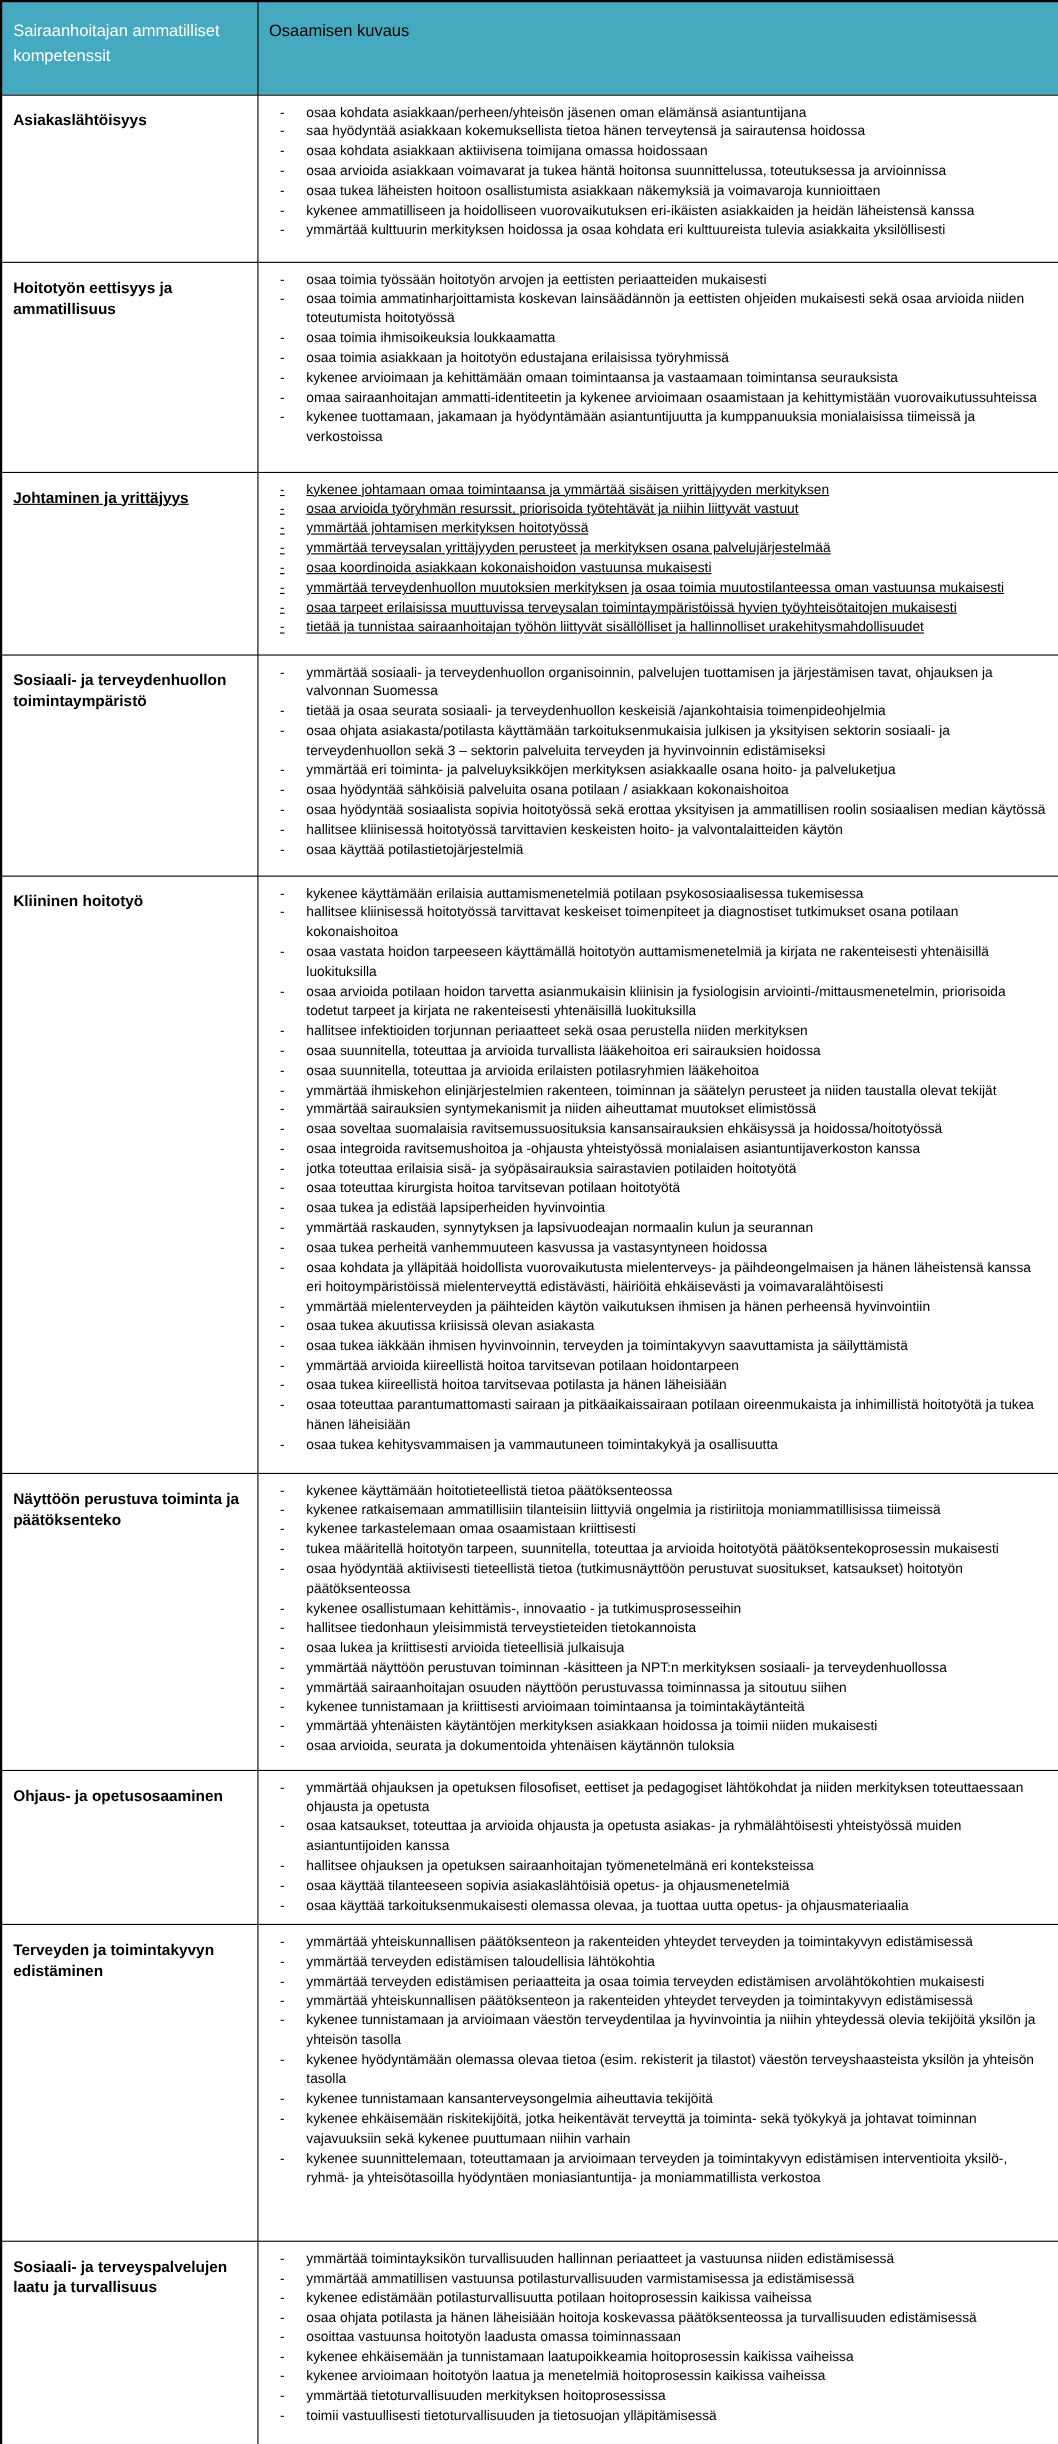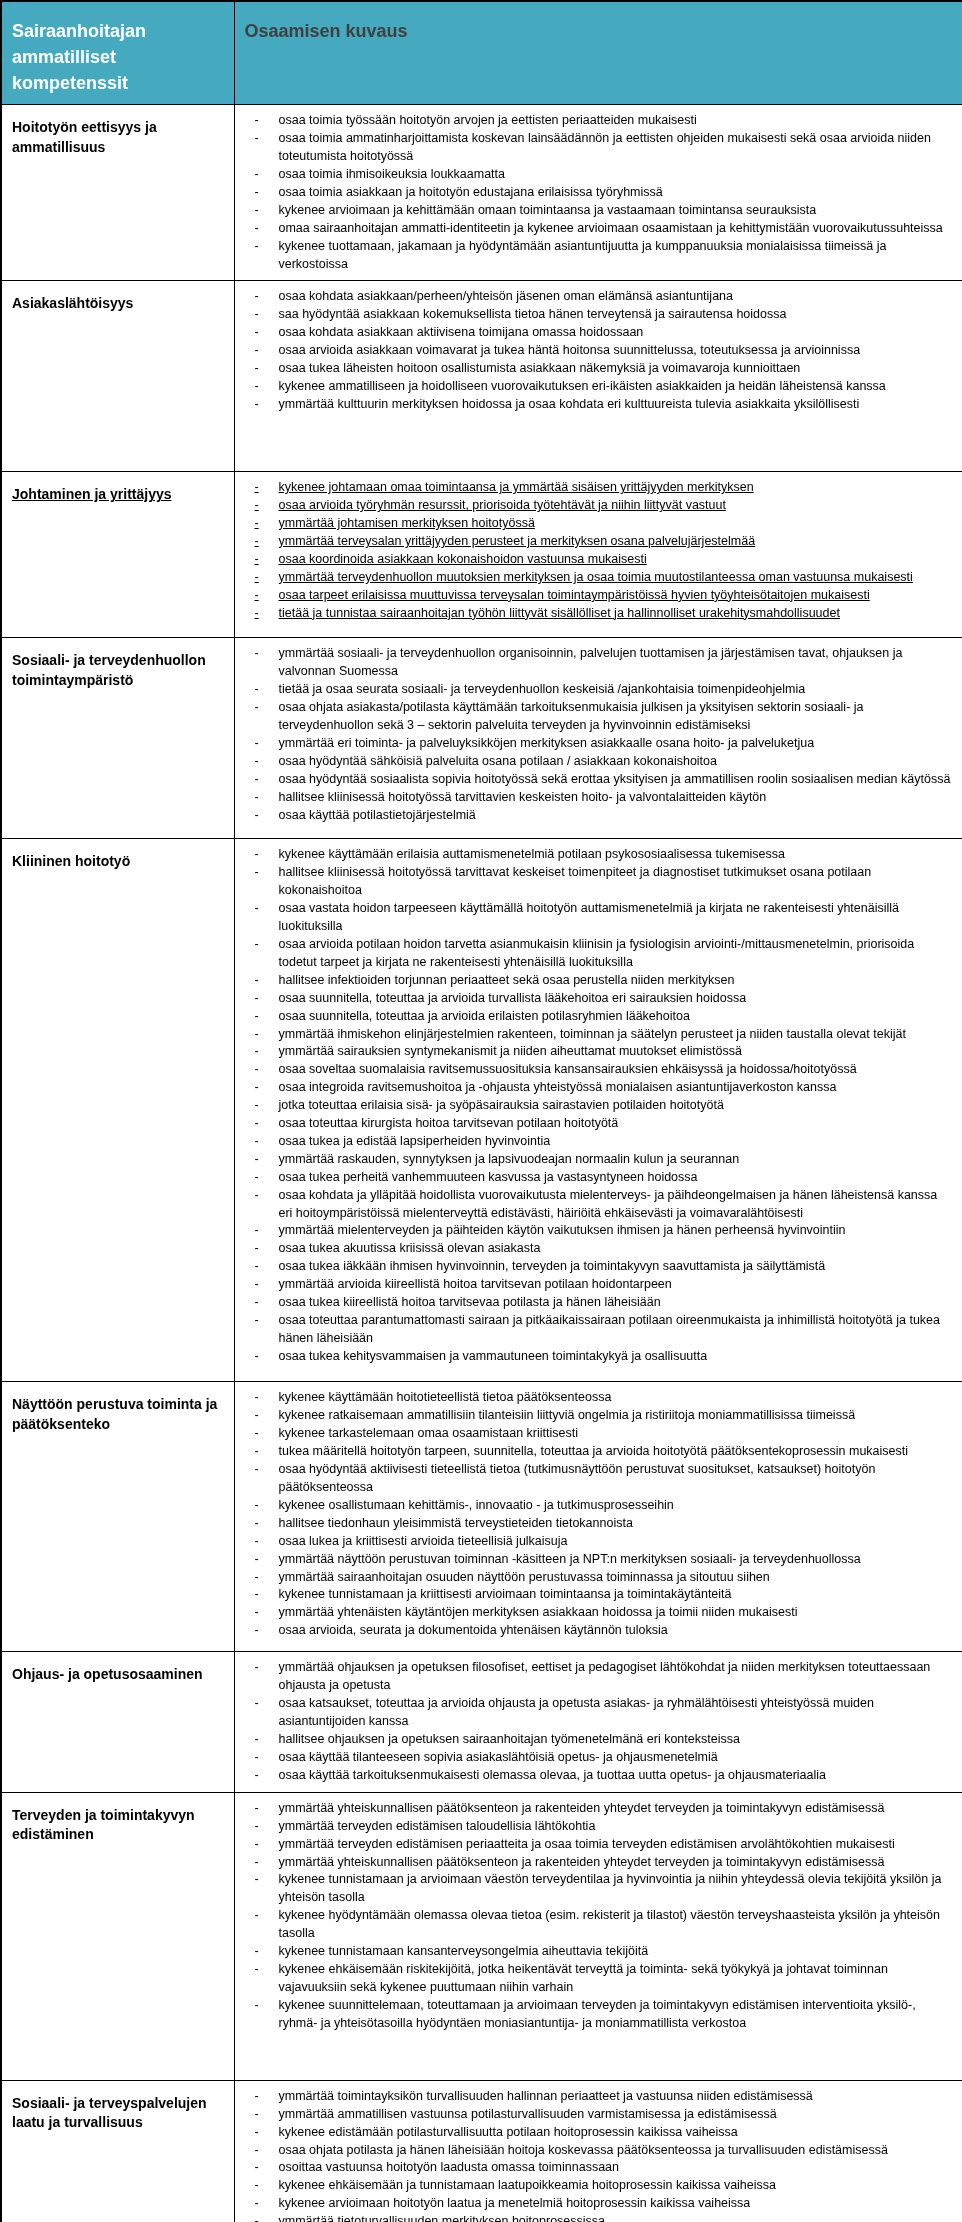--- a/index.html
+++ b/index.html
@@ -21,22 +21,22 @@
   col.c-label { width: 233px; }
   col.c-desc  { width: 729px; }
   th, td {
     border: 1px solid #000;
     vertical-align: top;
     box-sizing: border-box;
   }
   thead tr { height: 85px; }
   th.hdr-cell {
     text-align: left;
-    font-size: 18px;
-    font-weight: bold;
+    font-size: 15px;
+    font-weight: normal;
     line-height: 1.45;
     padding: 16px 10px 8px 10px;
   }
   td.label-cell {
     font-weight: bold;
     font-size: 14px;
     line-height: 1.4;
     padding: 13px 8px 8px 10px;
     color: #000;
   }
@@ -74,25 +74,58 @@
 
 <div id="page">
   <table class="comp-table">
     <colgroup>
       <col class="c-label">
       <col class="c-desc">
     </colgroup>
     <thead>
       <tr>
         <th class="hdr-cell" style="background: rgb(69, 169, 192); color: rgb(255, 255, 255);">Sairaanhoitajan ammatilliset kompetenssit</th>
-        <th class="hdr-cell" style="background: rgb(69, 169, 192); color: #404040;">Osaamisen kuvaus</th>
+        <th class="hdr-cell" style="background: rgb(69, 169, 192); color: #000000;">Osaamisen kuvaus</th>
       </tr>
     </thead>
     <tbody>
         <tr>
+          <td class="label-cell">Asiakaslähtöisyys</td>
+          <td class="desc-cell">
+            <div class="bullet">
+              <span class="dash">-</span>
+              <span class="btext">osaa kohdata asiakkaan/perheen/yhteisön jäsenen oman elämänsä asiantuntijana</span>
+            </div>
+            <div class="bullet">
+              <span class="dash">-</span>
+              <span class="btext">saa hyödyntää asiakkaan kokemuksellista tietoa hänen terveytensä ja sairautensa hoidossa</span>
+            </div>
+            <div class="bullet">
+              <span class="dash">-</span>
+              <span class="btext">osaa kohdata asiakkaan aktiivisena toimijana omassa hoidossaan</span>
+            </div>
+            <div class="bullet">
+              <span class="dash">-</span>
+              <span class="btext">osaa arvioida asiakkaan voimavarat ja tukea häntä hoitonsa suunnittelussa, toteutuksessa ja arvioinnissa</span>
+            </div>
+            <div class="bullet">
+              <span class="dash">-</span>
+              <span class="btext">osaa tukea läheisten hoitoon osallistumista asiakkaan näkemyksiä ja voimavaroja kunnioittaen</span>
+            </div>
+            <div class="bullet">
+              <span class="dash">-</span>
+              <span class="btext">kykenee ammatilliseen ja hoidolliseen vuorovaikutuksen eri-ikäisten asiakkaiden ja heidän läheistensä kanssa</span>
+            </div>
+            <div class="bullet">
+              <span class="dash">-</span>
+              <span class="btext">ymmärtää kulttuurin merkityksen hoidossa ja osaa kohdata eri kulttuureista tulevia asiakkaita yksilöllisesti</span>
+            </div>
+          </td>
+        </tr>
+        <tr>
           <td class="label-cell">Hoitotyön eettisyys ja ammatillisuus</td>
           <td class="desc-cell">
             <div class="bullet">
               <span class="dash">-</span>
               <span class="btext">osaa toimia työssään hoitotyön arvojen ja eettisten periaatteiden mukaisesti</span>
             </div>
             <div class="bullet">
               <span class="dash">-</span>
               <span class="btext">osaa toimia ammatinharjoittamista koskevan lainsäädännön ja eettisten ohjeiden mukaisesti sekä osaa arvioida niiden toteutumista hoitotyössä</span>
             </div>
@@ -108,53 +141,20 @@
               <span class="dash">-</span>
               <span class="btext">kykenee arvioimaan ja kehittämään omaan toimintaansa ja vastaamaan toimintansa seurauksista</span>
             </div>
             <div class="bullet">
               <span class="dash">-</span>
               <span class="btext">omaa sairaanhoitajan ammatti-identiteetin ja kykenee arvioimaan osaamistaan ja kehittymistään vuorovaikutussuhteissa</span>
             </div>
             <div class="bullet">
               <span class="dash">-</span>
               <span class="btext">kykenee tuottamaan, jakamaan ja hyödyntämään asiantuntijuutta ja kumppanuuksia monialaisissa tiimeissä ja verkostoissa</span>
-            </div>
-          </td>
-        </tr>
-        <tr>
-          <td class="label-cell">Asiakaslähtöisyys</td>
-          <td class="desc-cell">
-            <div class="bullet">
-              <span class="dash">-</span>
-              <span class="btext">osaa kohdata asiakkaan/perheen/yhteisön jäsenen oman elämänsä asiantuntijana</span>
-            </div>
-            <div class="bullet">
-              <span class="dash">-</span>
-              <span class="btext">saa hyödyntää asiakkaan kokemuksellista tietoa hänen terveytensä ja sairautensa hoidossa</span>
-            </div>
-            <div class="bullet">
-              <span class="dash">-</span>
-              <span class="btext">osaa kohdata asiakkaan aktiivisena toimijana omassa hoidossaan</span>
-            </div>
-            <div class="bullet">
-              <span class="dash">-</span>
-              <span class="btext">osaa arvioida asiakkaan voimavarat ja tukea häntä hoitonsa suunnittelussa, toteutuksessa ja arvioinnissa</span>
-            </div>
-            <div class="bullet">
-              <span class="dash">-</span>
-              <span class="btext">osaa tukea läheisten hoitoon osallistumista asiakkaan näkemyksiä ja voimavaroja kunnioittaen</span>
-            </div>
-            <div class="bullet">
-              <span class="dash">-</span>
-              <span class="btext">kykenee ammatilliseen ja hoidolliseen vuorovaikutuksen eri-ikäisten asiakkaiden ja heidän läheistensä kanssa</span>
-            </div>
-            <div class="bullet">
-              <span class="dash">-</span>
-              <span class="btext">ymmärtää kulttuurin merkityksen hoidossa ja osaa kohdata eri kulttuureista tulevia asiakkaita yksilöllisesti</span>
             </div>
           </td>
         </tr>
         <tr>
           <td class="label-cell">Johtaminen ja yrittäjyys</td>
           <td class="desc-cell">
             <div class="bullet">
               <span class="dash">-</span>
               <span class="btext">kykenee johtamaan omaa toimintaansa ja ymmärtää sisäisen yrittäjyyden merkityksen</span>
             </div>

